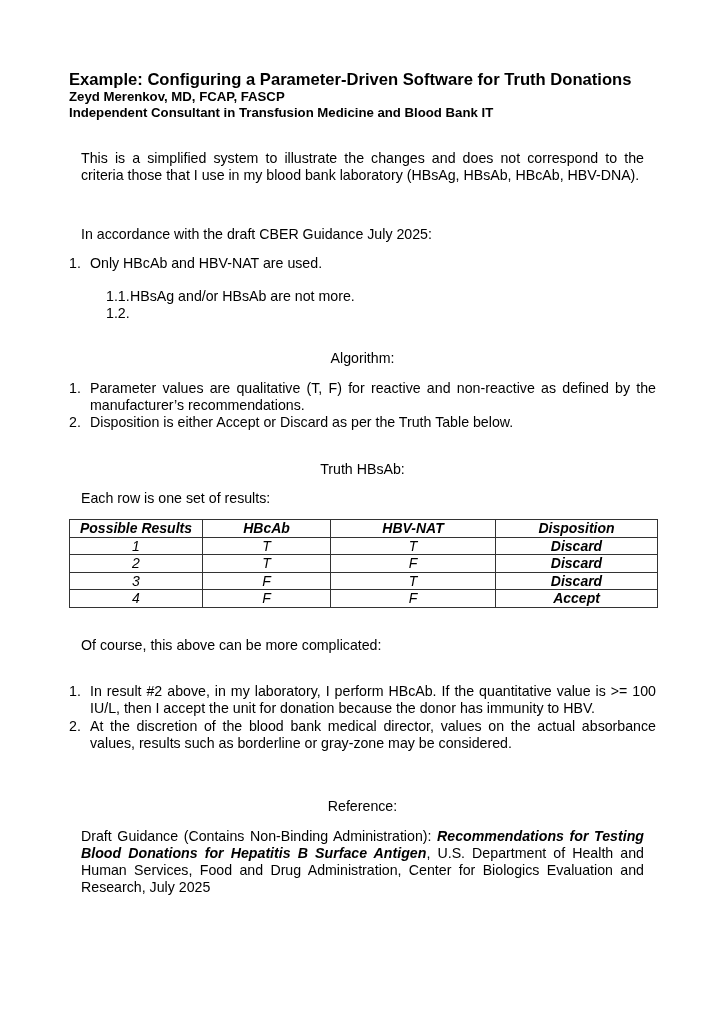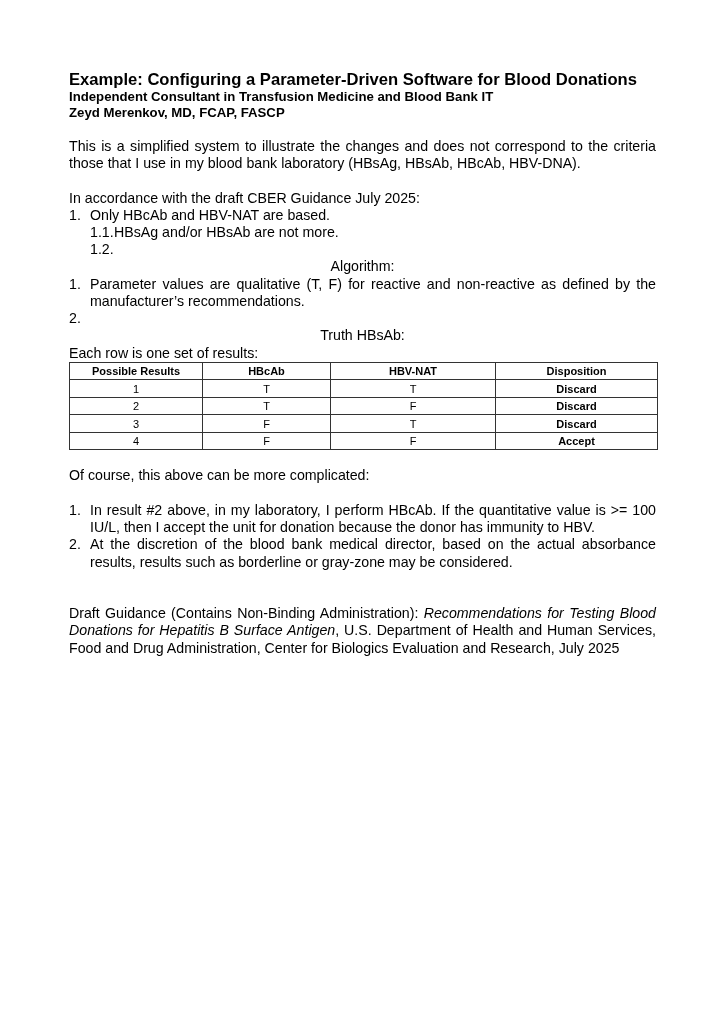--- a/index.html
+++ b/index.html
@@ -31,21 +31,21 @@
       white-space: nowrap;
     }
     .subtitle {
       font-weight: bold;
       font-size: 13.2px;
       line-height: 16px;
       margin: 0;
       white-space: nowrap;
     }
     p {
-      margin: 0;
+      margin: 12px;
     }
     .justify {
       text-align: justify;
     }
     .gap-md { height: 17px; }
     .gap-lg { height: 34px; }
     .heading {
       font-weight: normal;
       text-align: center;
     }
@@ -58,77 +58,78 @@
       position: relative;
       padding-left: 21px;
     }
     ol.num > li > .marker {
       position: absolute;
       left: 0;
       top: 0;
     }
     ol.sub {
       list-style: none;
-      margin: 0;
+      margin: 16px;
       padding: 0;
     }
     ol.sub > li {
       position: relative;
       padding-left: 24px;
     }
     ol.sub > li > .marker {
       position: absolute;
       left: 0;
       top: 0;
     }
     table.truth {
       border-collapse: collapse;
       width: 588px;
       table-layout: fixed;
-      font-size: 11px;
+      font-size: 14px;
       line-height: 16.3px;
+      font-style: italic;
     }
     table.truth th, table.truth td {
       border: 1px solid #333333;
       text-align: center;
       padding: 0;
       height: 16.5px;
     }
     table.truth th {
       font-weight: bold;
     }
     table.truth td.dispo {
       font-weight: bold;
     }
     .col1 { width: 133px; }
     .col2 { width: 128px; }
     .col3 { width: 165px; }
     .col4 { width: 162px; }
-    em { font-style: italic; }
+    em { font-style: italic; font-weight: bold; }
   </style>
 </head>
 <body>
 
 <div class="page">
 
-  <p class="title">Example:  Configuring a Parameter-Driven Software for Blood Donations</p>
+  <p class="title">Example:  Configuring a Parameter-Driven Software for Truth Donations</p>
+  <p class="subtitle">Zeyd Merenkov, MD, FCAP, FASCP</p>
   <p class="subtitle">Independent Consultant in Transfusion Medicine and Blood Bank IT</p>
-  <p class="subtitle">Zeyd Merenkov, MD, FCAP, FASCP</p>
 
   <div class="gap-md"></div>
 
   <p class="justify">This is a simplified system to illustrate the changes and does not correspond to the criteria those that I use in my blood bank laboratory (HBsAg, HBsAb, HBcAb, HBV-DNA).</p>
 
   <div class="gap-md"></div>
 
   <p>In accordance with the draft CBER Guidance July 2025:</p>
   <ol class="num">
     <li>
       <span class="marker">1.</span>
-      <span>Only HBcAb and HBV-NAT are based.</span>
+      <span>Only HBcAb and HBV-NAT are used.</span>
       <ol class="sub">
         <li>
           <span class="marker">1.1.</span>
           <span>HBsAg and/or HBsAb are not more.</span>
         </li>
         <li>
           <span class="marker">1.2.</span>
         </li>
       </ol>
     </li>
@@ -137,20 +138,21 @@
   <div class="gap-md"></div>
 
   <p class="heading">Algorithm:</p>
   <ol class="num">
     <li class="justify">
       <span class="marker">1.</span>
       <span>Parameter values are qualitative (T, F) for reactive and non-reactive as defined by the manufacturer’s recommendations.</span>
     </li>
     <li class="justify">
       <span class="marker">2.</span>
+      <span>Disposition is either Accept or Discard as per the Truth Table below.</span>
     </li>
   </ol>
 
   <div class="gap-md"></div>
 
   <p class="heading">Truth HBsAb:</p>
   <p>Each row is one set of results:</p>
   <table class="truth">
     <colgroup>
       <col class="col1">
@@ -200,21 +202,22 @@
 
   <div class="gap-md"></div>
 
   <ol class="num">
     <li class="justify">
       <span class="marker">1.</span>
       <span>In result #2 above, in my laboratory, I perform HBcAb.  If the quantitative value is &gt;= 100 IU/L, then I accept the unit for donation because the donor has immunity to HBV.</span>
     </li>
     <li class="justify">
       <span class="marker">2.</span>
-      <span>At the discretion of the blood bank medical director, based on the actual absorbance results, results such as borderline or gray-zone may be considered.</span>
+      <span>At the discretion of the blood bank medical director, values on the actual absorbance values, results such as borderline or gray-zone may be considered.</span>
     </li>
   </ol>
 
   <div class="gap-lg"></div>
 
+  <p class="heading">Reference:</p>
   <p class="justify"><span>Draft Guidance (Contains Non-Binding Administration):  </span><em>Recommendations for Testing Blood Donations for Hepatitis B Surface Antigen</em><span>, U.S. Department of Health and Human Services, Food and Drug Administration, Center for Biologics Evaluation and Research, July 2025</span></p>
 
 </div>
 
 </body></html>

